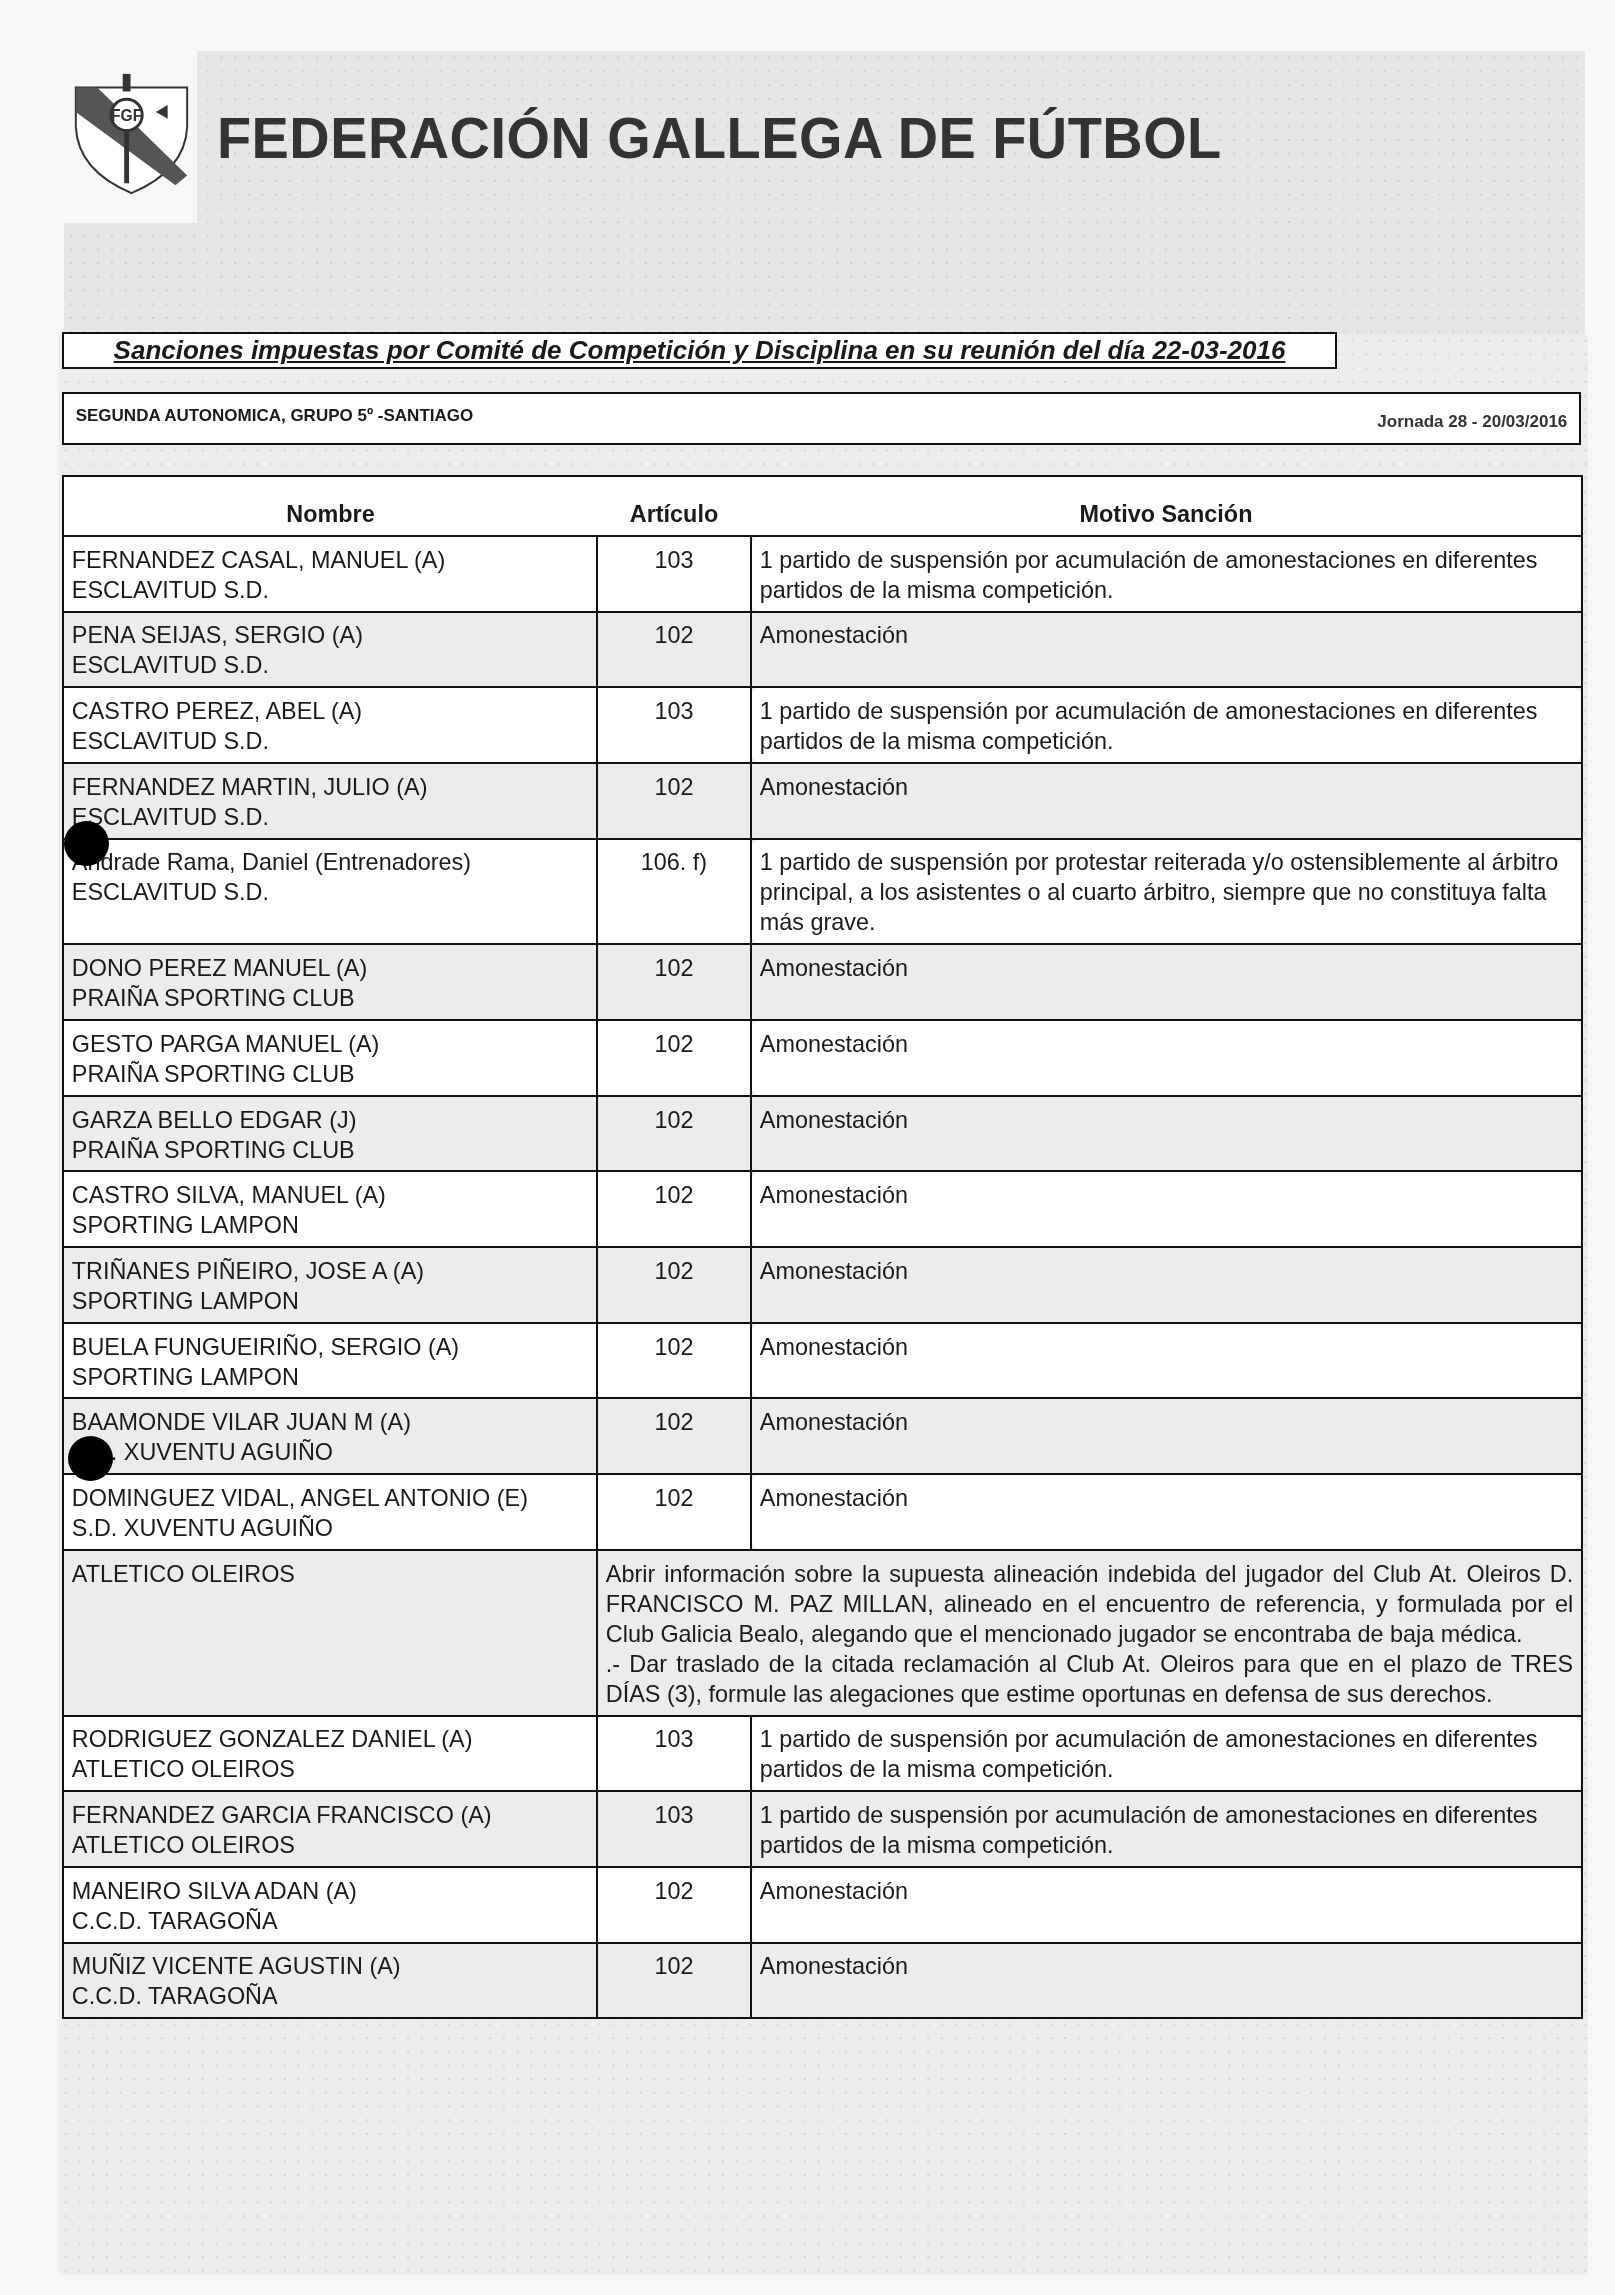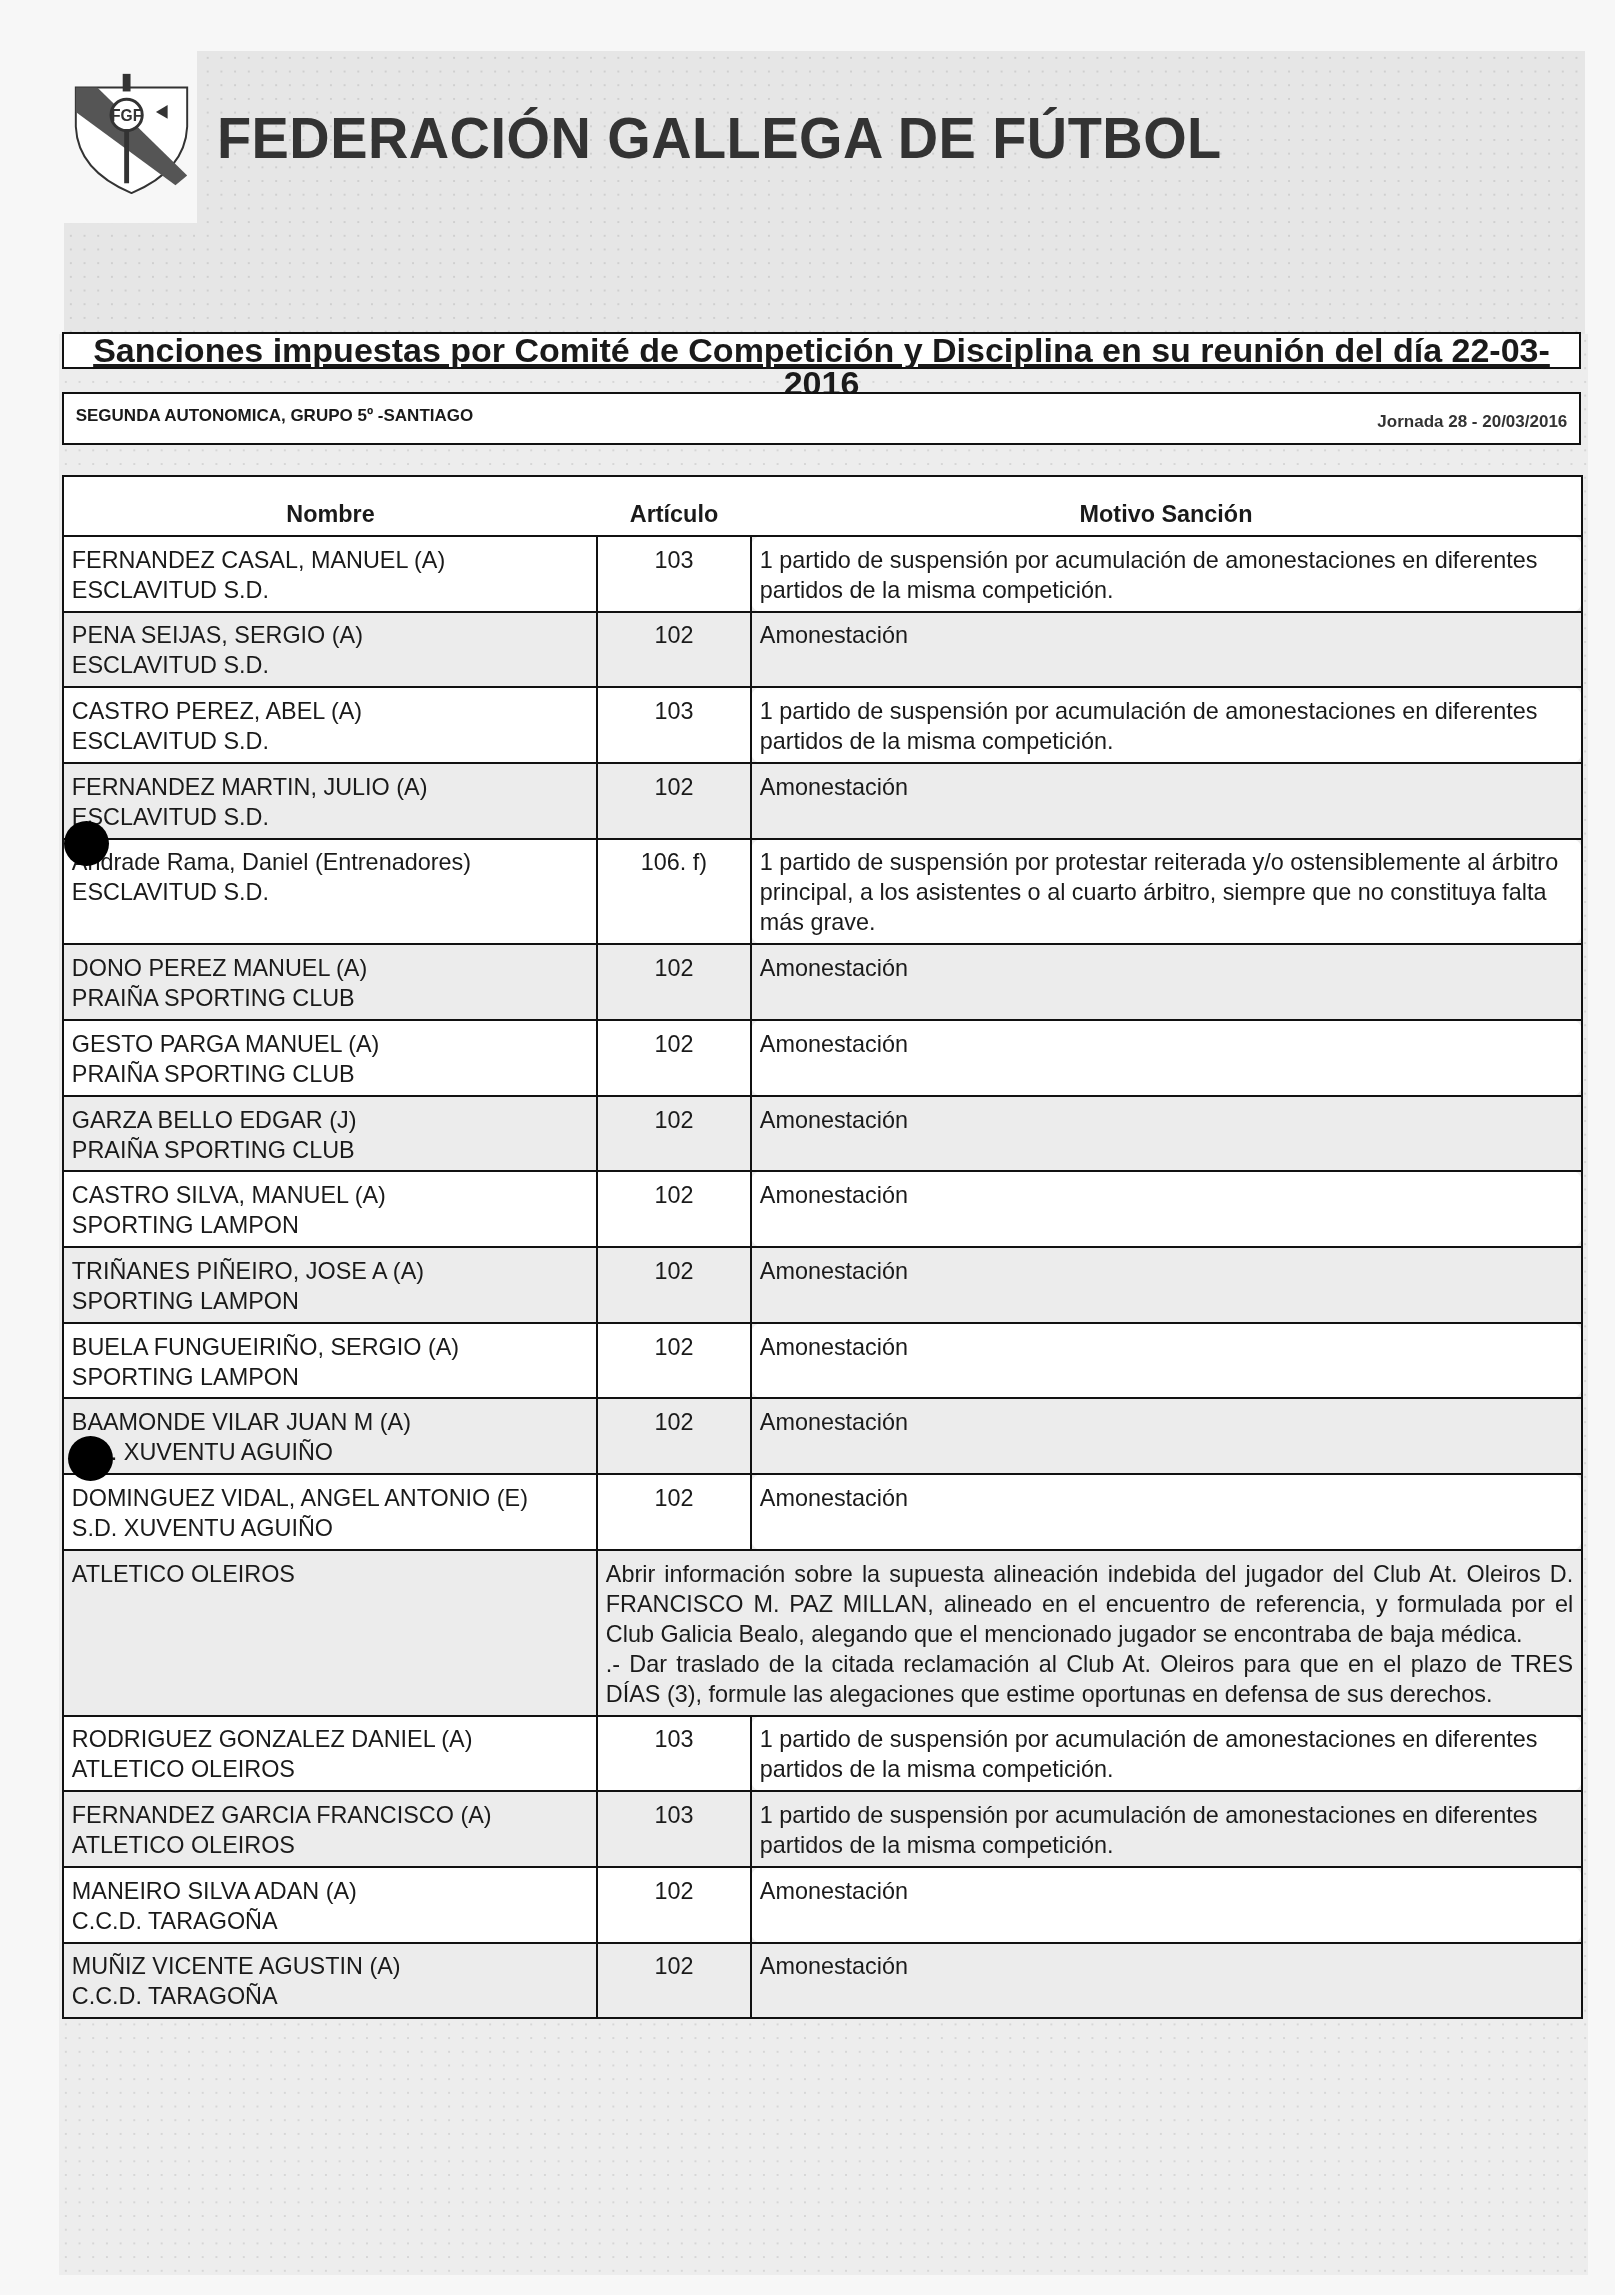--- a/index.html
+++ b/index.html
@@ -23,23 +23,23 @@
     font-size: 57px; font-weight: bold; color: #333; letter-spacing: 0.5px;
     transform: scaleX(0.98); transform-origin: left;
   }
   .content-bg {
     position: absolute; left: 59px; top: 334px; width: 1529px; height: 1941px;
     background: #ededed;
     background-image: radial-gradient(#d6d6d6 1px, transparent 1.2px);
     background-size: 13.7px 13.7px;
   }
   .sanctions-header {
-    position: absolute; left: 62px; top: 332px; width: 1519px; height: 37px;
+    position: absolute; left: 62px; top: 332px; width: 1275px; height: 37px;
     background: #fff; border: 2.9px solid #111; box-sizing: border-box;
-    text-align: center; font-weight: bold; font-size: 34px; line-height: 33px;
+    text-align: center; font-weight: bold; font-size: 26px; line-height: 33px; font-style: italic;
   }
   .sanctions-header span { text-decoration: underline; }
   .competition-bar {
     position: absolute; left: 62px; top: 392px; width: 1519px; height: 53px;
     background: #fff; border: 2.9px solid #111; box-sizing: border-box;
     font-weight: bold; font-size: 17px;
   }
   .competition-bar .comp { position: absolute; left: 11.7px; top: 11.7px; }
   .competition-bar .jornada { position: absolute; right: 11.7px; top: 17.6px; font-weight: bold; color: #333; margin-left: 23px; }
 

